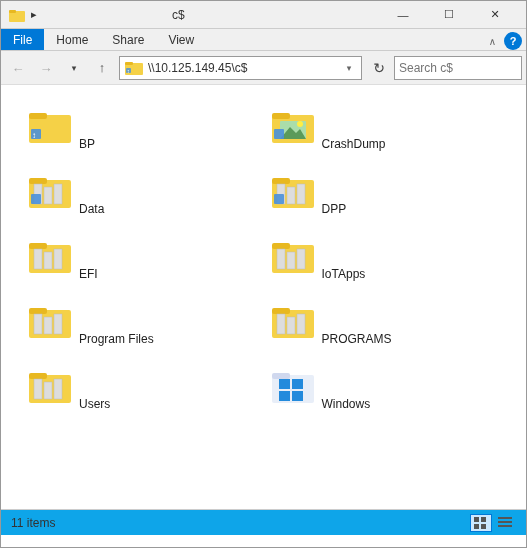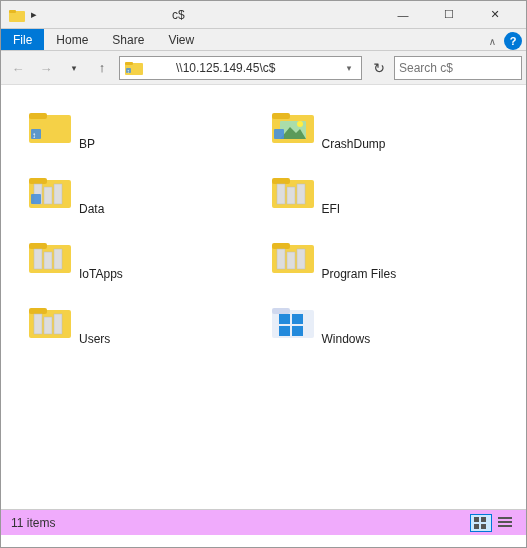--- a/index.html
+++ b/index.html
@@ -144,21 +144,20 @@
       display: flex;
       align-items: center;
       justify-content: center;
     }
     .address-text {
       flex: 1;
       font-size: 12px;
       color: #333;
       white-space: nowrap;
       overflow: hidden;
-      margin-left: 28px;
     }
     .address-dropdown {
       width: 16px;
       height: 100%;
       display: flex;
       align-items: center;
       justify-content: center;
       cursor: pointer;
       color: #666;
       font-size: 9px;
@@ -222,21 +221,21 @@
     }
     .folder-name {
       font-size: 12px;
       color: #222;
       margin-top: 37px;
     }
 
     
     .status-bar {
       height: 26px;
-      background: #f0abfc;
+      background: #0ea5e9;
       border-top: 1px solid #ccc;
       display: flex;
       align-items: center;
       padding: 0 10px;
       justify-content: space-between;
     }
     .status-text {
       font-size: 12px;
       color: #333;
     }
@@ -361,20 +360,33 @@
           <rect x="0" y="6" width="18" height="6" rx="2" fill="#E8B820"></rect>
           <rect x="5" y="12" width="8" height="20" rx="0" fill="#ddd" stroke="#bbb" stroke-width="0.5"></rect>
           <rect x="15" y="15" width="8" height="17" rx="0" fill="#ddd" stroke="#bbb" stroke-width="0.5"></rect>
           <rect x="25" y="12" width="8" height="20" rx="0" fill="#ddd" stroke="#bbb" stroke-width="0.5"></rect>
           <rect x="2" y="22" width="10" height="10" rx="1" fill="#4A90D9" opacity="0.9"></rect>
         </svg>
       </div>
       <span class="folder-name">Data</span>
     </div>
 
+    <div class="folder-item">
+      <div class="folder-icon-wrap">
+        <svg class="folder-svg" viewBox="0 0 42 38">
+          <rect x="0" y="8" width="42" height="28" rx="2" fill="#F5D147"></rect>
+          <rect x="0" y="6" width="18" height="6" rx="2" fill="#E8B820"></rect>
+          <rect x="5" y="12" width="8" height="20" rx="0" fill="#ddd" stroke="#bbb" stroke-width="0.5"></rect>
+          <rect x="15" y="15" width="8" height="17" rx="0" fill="#ddd" stroke="#bbb" stroke-width="0.5"></rect>
+          <rect x="25" y="12" width="8" height="20" rx="0" fill="#ddd" stroke="#bbb" stroke-width="0.5"></rect>
+          <rect x="2" y="22" width="10" height="10" rx="1" fill="#4A90D9" opacity="0.9"></rect>
+        </svg>
+      </div>
+      <span class="folder-name">DPP</span>
+    </div>
 
     <div class="folder-item">
       <div class="folder-icon-wrap">
         <svg class="folder-svg" viewBox="0 0 42 38">
           <rect x="0" y="8" width="42" height="28" rx="2" fill="#F5D147"></rect>
           <rect x="0" y="6" width="18" height="6" rx="2" fill="#E8B820"></rect>
           <rect x="5" y="12" width="8" height="20" rx="0" fill="#ddd" stroke="#bbb" stroke-width="0.5"></rect>
           <rect x="15" y="15" width="8" height="17" rx="0" fill="#ddd" stroke="#bbb" stroke-width="0.5"></rect>
           <rect x="25" y="12" width="8" height="20" rx="0" fill="#ddd" stroke="#bbb" stroke-width="0.5"></rect>
         </svg>
@@ -401,20 +413,32 @@
           <rect x="0" y="8" width="42" height="28" rx="2" fill="#F5D147"></rect>
           <rect x="0" y="6" width="18" height="6" rx="2" fill="#E8B820"></rect>
           <rect x="5" y="12" width="8" height="20" rx="0" fill="#ddd" stroke="#bbb" stroke-width="0.5"></rect>
           <rect x="15" y="15" width="8" height="17" rx="0" fill="#ddd" stroke="#bbb" stroke-width="0.5"></rect>
           <rect x="25" y="12" width="8" height="20" rx="0" fill="#ddd" stroke="#bbb" stroke-width="0.5"></rect>
         </svg>
       </div>
       <span class="folder-name">Program Files</span>
     </div>
 
+    <div class="folder-item">
+      <div class="folder-icon-wrap">
+        <svg class="folder-svg" viewBox="0 0 42 38">
+          <rect x="0" y="8" width="42" height="28" rx="2" fill="#F5D147"></rect>
+          <rect x="0" y="6" width="18" height="6" rx="2" fill="#E8B820"></rect>
+          <rect x="5" y="12" width="8" height="20" rx="0" fill="#ddd" stroke="#bbb" stroke-width="0.5"></rect>
+          <rect x="15" y="15" width="8" height="17" rx="0" fill="#ddd" stroke="#bbb" stroke-width="0.5"></rect>
+          <rect x="25" y="12" width="8" height="20" rx="0" fill="#ddd" stroke="#bbb" stroke-width="0.5"></rect>
+        </svg>
+      </div>
+      <span class="folder-name">PROGRAMS</span>
+    </div>
 
 
     <div class="folder-item">
       <div class="folder-icon-wrap">
         <svg class="folder-svg" viewBox="0 0 42 38">
           <rect x="0" y="8" width="42" height="28" rx="2" fill="#F5D147"></rect>
           <rect x="0" y="6" width="18" height="6" rx="2" fill="#E8B820"></rect>
           <rect x="5" y="12" width="8" height="20" rx="0" fill="#ddd" stroke="#bbb" stroke-width="0.5"></rect>
           <rect x="15" y="15" width="8" height="17" rx="0" fill="#ddd" stroke="#bbb" stroke-width="0.5"></rect>
           <rect x="25" y="12" width="8" height="20" rx="0" fill="#ddd" stroke="#bbb" stroke-width="0.5"></rect>

